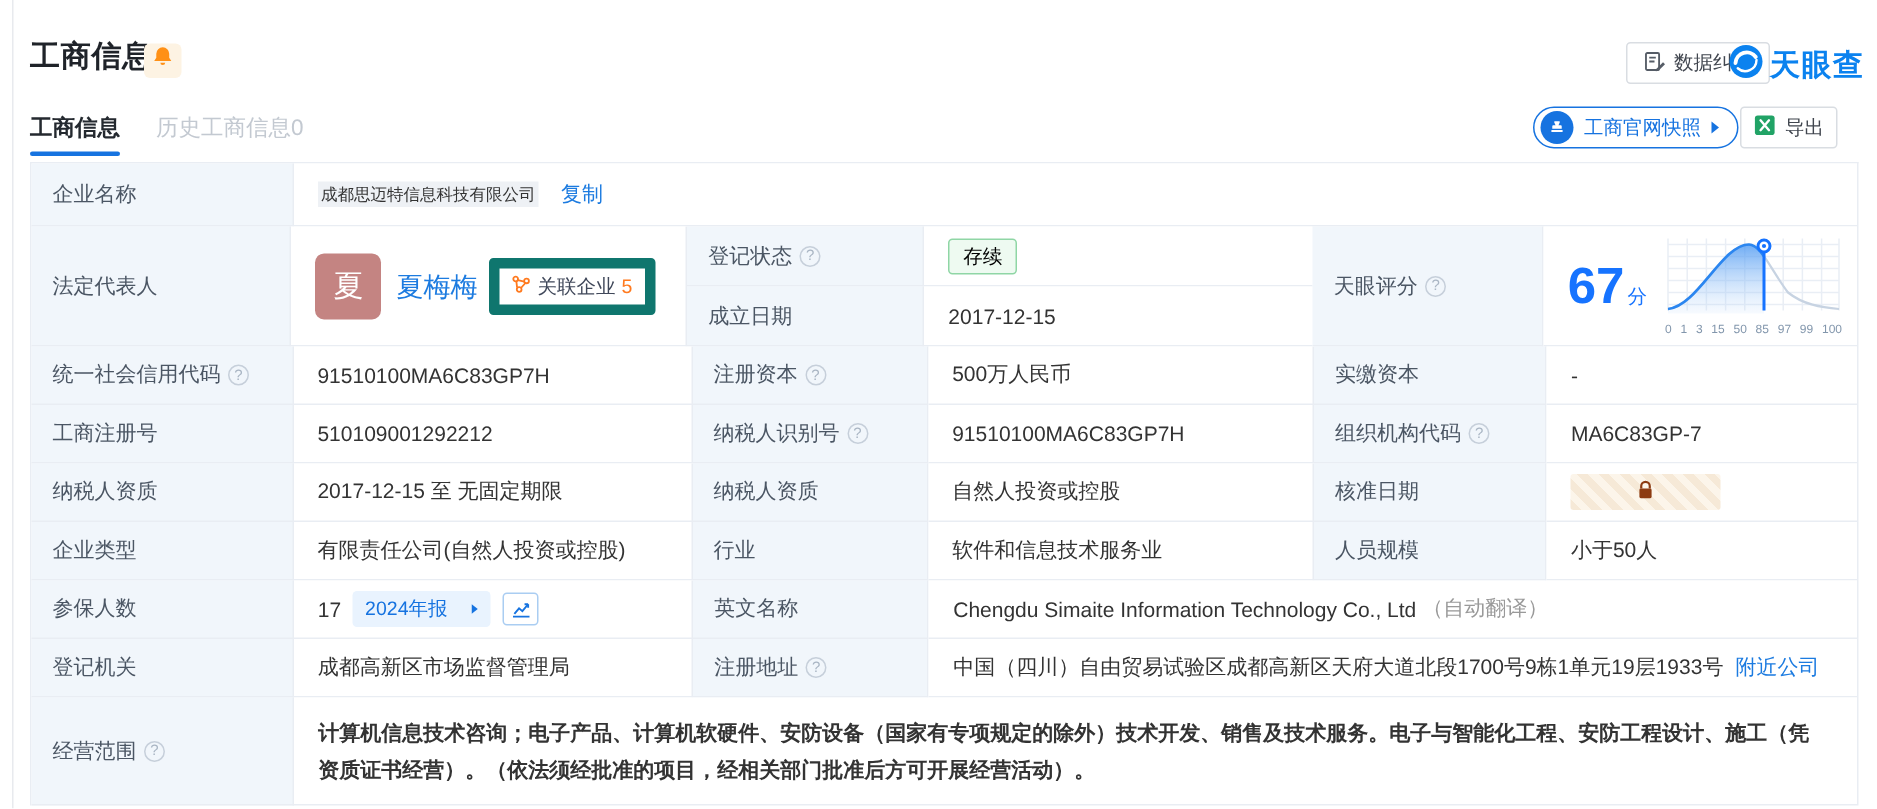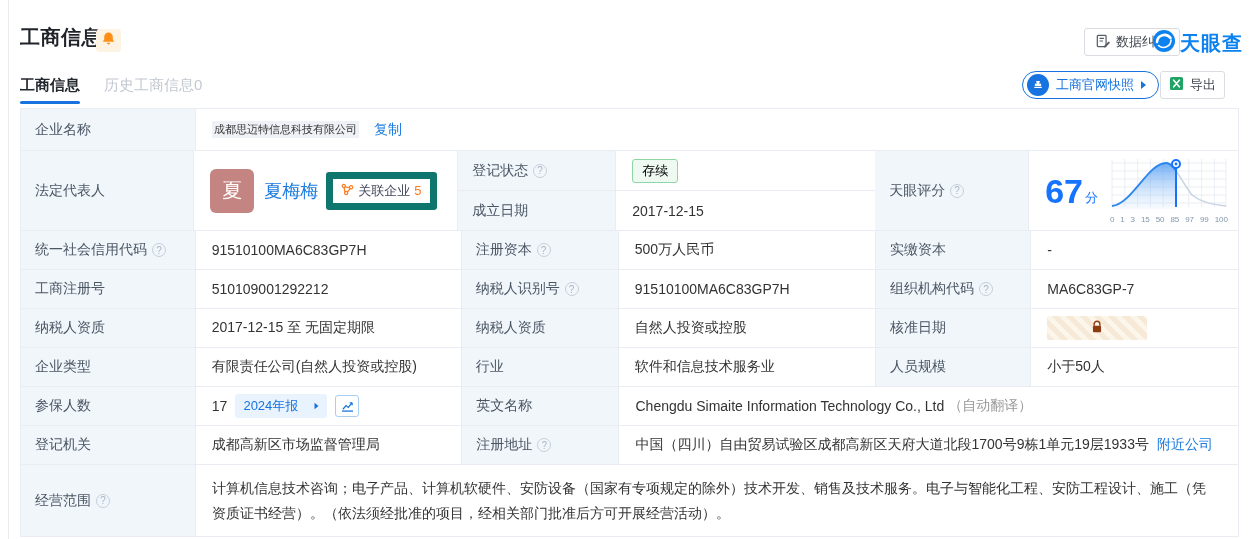--- a/index.html
+++ b/index.html
@@ -60,21 +60,21 @@
 
   .lock-box { width:100px; height:24px; border-radius:2px; display:flex; align-items:center; justify-content:center; cursor:pointer;
     background:repeating-linear-gradient(45deg,#f6e9d7 0 5px,#fcf5ea 5px 10px); }
 
   .report-badge { margin-left:8px; display:inline-flex; align-items:center; gap:16px; background:#e9f3fe; color:#1673e0; font-size:13px; padding:3px 8px; border-radius:3px; cursor:pointer;justify-content:flex-end; }
   .report-badge .arrow-r { border-left-color:#1673e0; transform:scale(.8); }
   .trend-btn { margin-left:8px; width:24px; height:22px; border:1px solid #aacdf2; border-radius:3px; display:flex; align-items:center; justify-content:center; background:#fff; cursor:pointer; }
 
   .note { color:#999; margin-left:4px; }
   .nearby { margin-left:8px; }
-  .scope-text { line-height:1.75; padding:12px 24px 12px 16px; }
+  .scope-text { line-height:1.75; padding:12px 24px 12px 16px;font-weight:bold; }
 </style>
 </head>
 <body>
 
 <div class="page">
   <div class="left-edge"></div>
 
   <div class="hdr-title">工商信息</div>
   <div class="bell-badge">
     <span>

